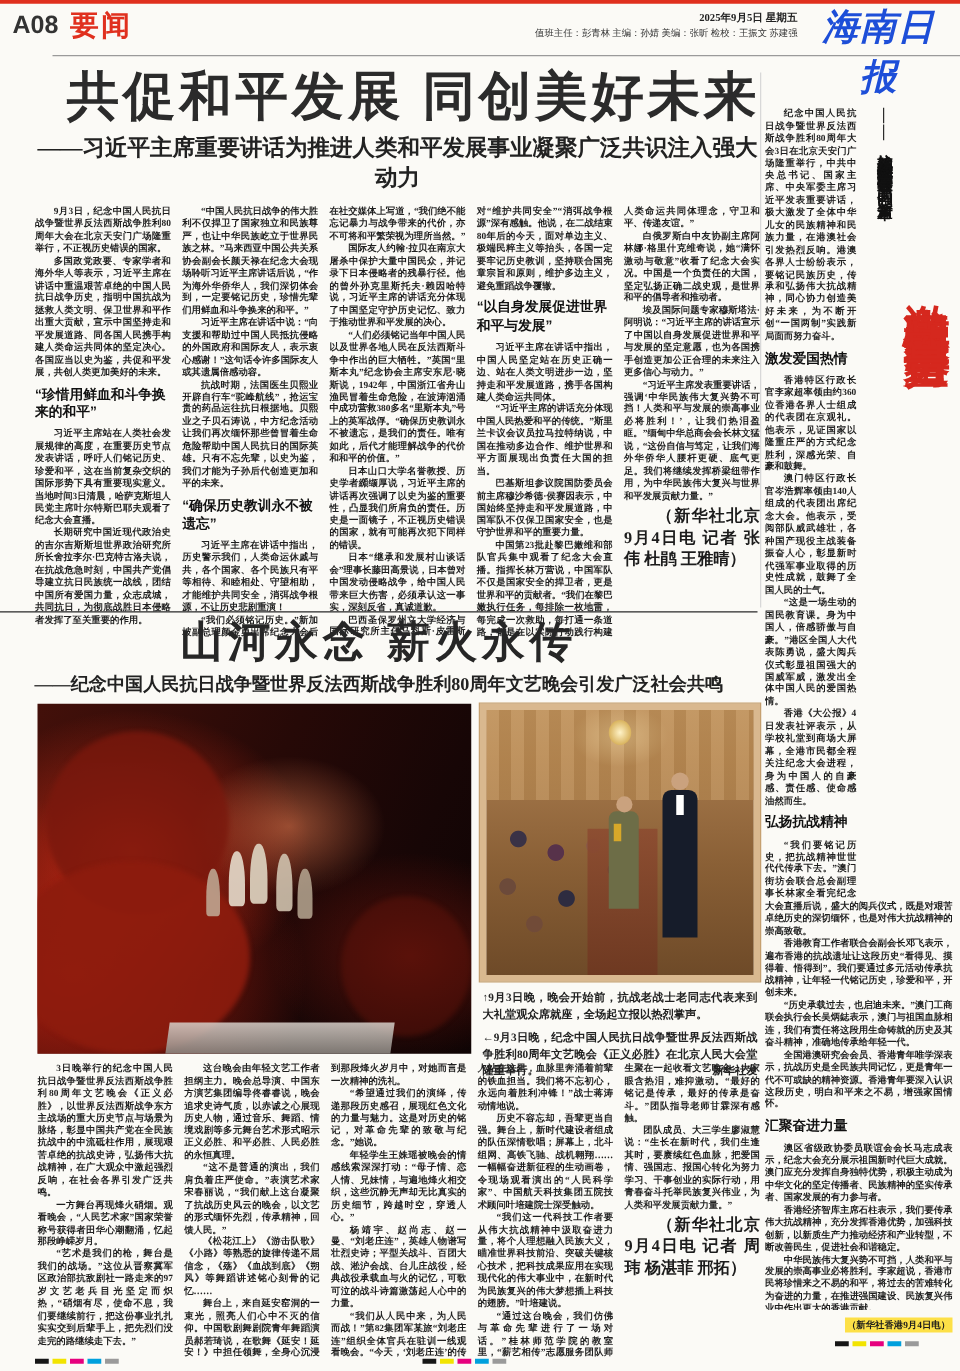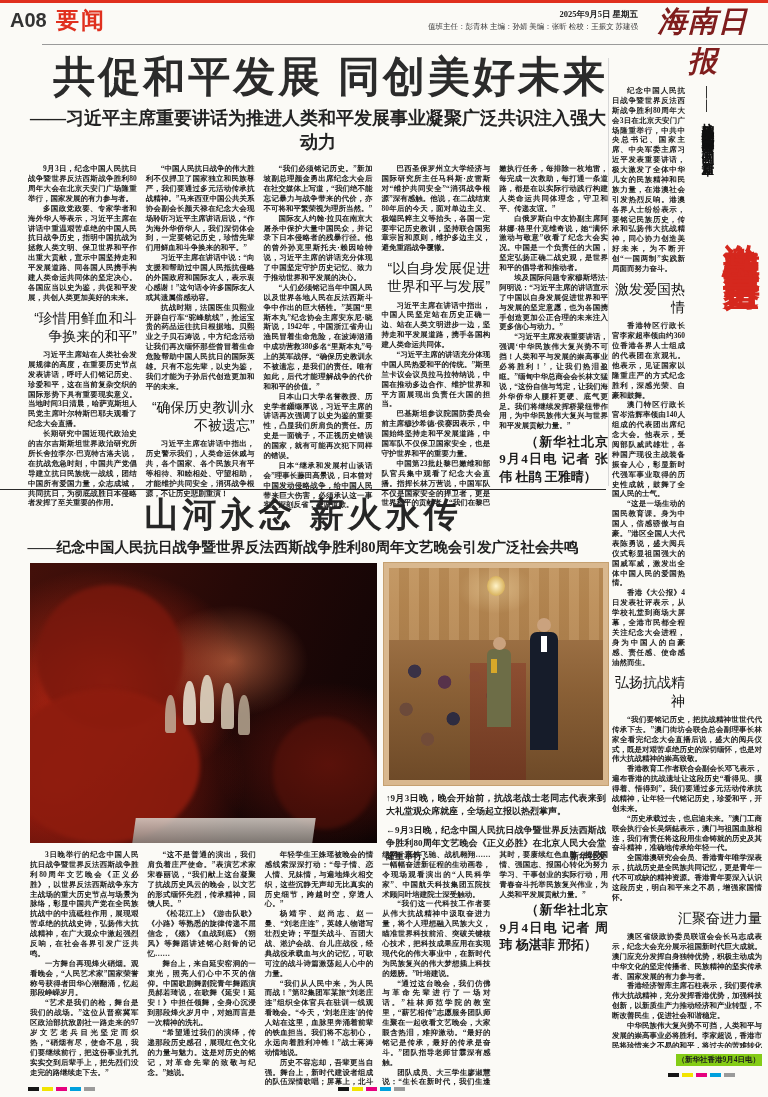--- a/index.html
+++ b/index.html
@@ -9,47 +9,47 @@
   .top-red-rule{position:absolute;left:0;top:0;width:768px;height:3px;background:#e0301e;}
   .page-no{position:absolute;left:10px;top:9px;font-family:"Liberation Sans",sans-serif;
            font-size:20px;font-weight:bold;color:#333;}
   .section-name{position:absolute;left:56px;top:5px;font-family:"Liberation Sans",sans-serif;
            font-size:23px;font-weight:900;color:#e0301e;letter-spacing:2px;}
   .header-meta{position:absolute;right:130px;top:8px;text-align:right;line-height:1.5;}
   .header-meta .date{font-size:8.5px;font-weight:bold;color:#222;}
   .header-meta .staff{font-size:7.5px;color:#333;}
   .masthead{position:absolute;right:6px;top:2px;width:118px;text-align:center;
             font-family:"DejaVu Serif",serif;font-style:italic;font-weight:bold;
-            font-size:29px;color:#7f1d1d;letter-spacing:1px;}
+            font-size:29px;color:#1d4ed8;letter-spacing:1px;}
   .header-rule{position:absolute;left:42px;top:44px;width:726px;height:1px;background:#9a9a9a;}
   
   .lead{position:absolute;left:28px;top:54px;width:580px;}
   .lead-headline{font-family:"Liberation Sans",sans-serif;font-size:42px;font-weight:900;
                  color:#2b2b2b;text-align:right;letter-spacing:3px;line-height:1.1;}
   .lead-subheadline{font-size:18px;font-weight:bold;text-align:center;margin-top:6px;color:#222;}
   .lead-cols{margin-top:10px;height:352px;overflow:hidden;columns:5;column-gap:9px;column-fill:auto;}
   .body-p{margin:0;font-size:7.5px;line-height:1.32;text-align:justify;text-indent:2em;color:#1f1f1f;font-weight:bold;}
   .col-subhead{break-inside:avoid;margin:6px 0 5px;font-family:"Liberation Sans",sans-serif;
-               font-size:14px;font-weight:normal;text-align:right;color:#111;line-height:1.3;}
+               font-size:11px;font-weight:bold;text-align:left;color:#111;line-height:1.3;}
   .sign-off{margin:2px 0 0;font-size:13px;line-height:1.32;text-align:justify;text-indent:2em;font-weight:bold;}
   
   .mid-rule{position:absolute;left:0;top:489px;width:606px;height:1px;background:#2a2a2a;}
   .v-rule{position:absolute;left:608px;top:58px;width:1px;height:428px;background:#d8d8d8;}
   
   .right-article{position:absolute;left:612px;top:86px;width:150px;height:1000px;}
   .right-body{height:962px;overflow:hidden;}
   .vtitle{float:right;width:72px;height:620px;margin:0 0 6px 5px;display:flex;flex-direction:row;}
   .vsub{writing-mode:vertical-rl;font-size:12.5px;font-weight:bold;color:#111;
         letter-spacing:1px;width:24px;line-height:1.1;}
   .vmain{writing-mode:vertical-rl;font-family:"Liberation Sans",sans-serif;font-size:37px;
          font-weight:900;color:#d5281e;letter-spacing:3px;width:46px;line-height:1.05;
          padding-block-start:0;}
   .vmain .seg2{margin-block-start:10px;}
   .vmain-pad{display:inline-block;height:128px;width:1px;}
-  .right-signoff{position:absolute;right:0;bottom:20px;background:#84cc16;padding:1px 2px;
+  .right-signoff{position:absolute;right:0;bottom:20px;background:#fde047;padding:1px 2px;
                  font-size:7.5px;font-weight:bold;}
   .right-bars{position:absolute;right:24px;bottom:8px;}
   
   .feature-head{position:absolute;left:0;top:496px;width:606px;text-align:center;}
   .feature-headline{font-family:"Liberation Sans",sans-serif;font-size:34px;font-weight:900;
                     color:#262626;letter-spacing:4px;line-height:1.1;}
   .feature-subheadline{font-size:14.5px;font-weight:bold;color:#222;margin-top:5px;}
   .photo-stage{position:absolute;left:30px;top:563px;width:347px;height:280px;overflow:hidden;
     background:
       radial-gradient(ellipse 110px 80px at 58% 35%, rgba(255,140,90,.5), transparent 70%),
@@ -123,26 +123,26 @@
     <div class="date">2025年9月5日 星期五</div>
     <div class="staff">值班主任：彭青林 主编：孙婧 美编：张昕 检校：王振文 苏建强</div>
   </div>
   <div class="masthead">海南日报</div>
   <div class="header-rule"></div>
 
   <div class="lead">
     <div class="lead-headline">共促和平发展  同创美好未来</div>
     <div class="lead-subheadline">——习近平主席重要讲话为推进人类和平发展事业凝聚广泛共识注入强大动力</div>
     <div class="lead-cols">
-        <p class="body-p">9月3日，纪念中国人民抗日战争暨世界反法西斯战争胜利80周年大会在北京天安门广场隆重举行，国家发展的有力参与者。</p>
+        <p class="body-p">9月3日，纪念中国人民抗日战争暨世界反法西斯战争胜利80周年大会在北京天安门广场隆重举行，不正视历史错误的国家。</p>
         <p class="body-p">多国政党政要、专家学者和海外华人等表示，习近平主席在讲话中重温艰苦卓绝的中国人民抗日战争历史，指明中国抗战为拯救人类文明、保卫世界和平作出重大贡献，宣示中国坚持走和平发展道路、同各国人民携手构建人类命运共同体的坚定决心。各国应当以史为鉴，共促和平发展，共创人类更加美好的未来。</p>
         <h3 class="col-subhead">“珍惜用鲜血和斗争换来的和平”</h3>
         <p class="body-p">习近平主席站在人类社会发展规律的高度，在重要历史节点发表讲话，呼吁人们铭记历史、珍爱和平，这在当前复杂交织的国际形势下具有重要现实意义。当地时间3日清晨，哈萨克斯坦人民党主席叶尔特斯巴耶夫观看了纪念大会直播。</p>
         <p class="body-p">长期研究中国近现代政治史的吉尔吉斯斯坦世界政治研究所所长舍拉李尔·巴克特古洛夫说，在抗战危急时刻，中国共产党倡导建立抗日民族统一战线，团结中国所有爱国力量，众志成城，共同抗日，为彻底战胜日本侵略者发挥了至关重要的作用。</p>
-        <p class="body-p">“中国人民抗日战争的伟大胜利不仅捍卫了国家独立和民族尊严，我们要通过多元活动传承抗战精神。”马来西亚中国公共关系协会副会长颜天禄在纪念大会现场聆听习近平主席讲话后说，“作为海外华侨华人，我们深切体会到，一定要铭记历史，珍惜先辈们用鲜血和斗争换来的和平。”</p>
+        <p class="body-p">“中国人民抗日战争的伟大胜利不仅捍卫了国家独立和民族尊严，也让中华民族屹立于世界民族之林。”马来西亚中国公共关系协会副会长颜天禄在纪念大会现场聆听习近平主席讲话后说，“作为海外华侨华人，我们深切体会到，一定要铭记历史，珍惜先辈们用鲜血和斗争换来的和平。”</p>
         <p class="body-p">习近平主席在讲话中说：“向支援和帮助过中国人民抵抗侵略的外国政府和国际友人，表示衷心感谢！”这句话令许多国际友人或其遗属倍感动容。</p>
         <p class="body-p">抗战时期，法国医生贝熙业开辟自行车“驼峰航线”，抢运宝贵的药品运往抗日根据地。贝熙业之子贝石涛说，中方纪念活动让我们再次缅怀那些曾冒着生命危险帮助中国人民抗日的国际英雄。只有不忘先辈，以史为鉴，我们才能为子孙后代创造更加和平的未来。</p>
         <h3 class="col-subhead">“确保历史教训永不被遗忘”</h3>
         <p class="body-p">习近平主席在讲话中指出，历史警示我们，人类命运休戚与共，各个国家、各个民族只有平等相待、和睦相处、守望相助，才能维护共同安全，消弭战争根源，不让历史悲剧重演！</p>
         <p class="body-p">“我们必须铭记历史。”新加坡副总理颜金勇出席纪念大会后在社交媒体上写道，“我们绝不能忘记暴力与战争带来的代价，亦不可将和平繁荣视为理所当然。”</p>
         <p class="body-p">国际友人约翰·拉贝在南京大屠杀中保护大量中国民众，并记录下日本侵略者的残暴行径。他的曾外孙克里斯托夫·赖因哈特说，习近平主席的讲话充分体现了中国坚定守护历史记忆、致力于推动世界和平发展的决心。</p>
         <p class="body-p">“人们必须铭记当年中国人民以及世界各地人民在反法西斯斗争中作出的巨大牺牲。”英国“里斯本丸”纪念协会主席安东尼·晓斯说，1942年，中国浙江省舟山渔民冒着生命危险，在波涛汹涌中成功营救380多名“里斯本丸”号上的英军战俘。“确保历史教训永不被遗忘，是我们的责任。唯有如此，后代才能理解战争的代价和和平的价值。”</p>
         <p class="body-p">日本山口大学名誉教授、历史学者纐缬厚说，习近平主席的讲话再次强调了以史为鉴的重要性，凸显我们所肩负的责任。历史是一面镜子，不正视历史错误的国家，就有可能再次犯下同样的错误。</p>
         <p class="body-p">日本“继承和发展村山谈话会”理事长藤田高景说，日本曾对中国发动侵略战争，给中国人民带来巨大伤害，必须承认这一事实，深刻反省，真诚道歉。</p>
         <p class="body-p">巴西圣保罗州立大学经济与国际研究所主任马科斯·皮雷斯对“维护共同安全”“消弭战争根源”深有感触。他说，在二战结束80年后的今天，面对单边主义、极端民粹主义等抬头，各国一定要牢记历史教训，坚持联合国宪章宗旨和原则，维护多边主义，避免重蹈战争覆辙。</p>
@@ -217,20 +217,21 @@
 
   <div class="captions">
     <p class="caption">↑9月3日晚，晚会开始前，抗战老战士老同志代表来到大礼堂观众席就座，全场起立报以热烈掌声。</p>
     <p class="caption"><span>←9月3日晚，纪念中国人民抗日战争暨世界反法西斯战争胜利80周年文艺晚会《正义必胜》在北京人民大会堂隆重举行。</span><span class="credit">新华社发</span></p>
   </div>
 
   <div class="feature-cols">
       <p class="body-p">3日晚举行的纪念中国人民抗日战争暨世界反法西斯战争胜利80周年文艺晚会《正义必胜》，以世界反法西斯战争东方主战场的重大历史节点与场景为脉络，彰显中国共产党在全民族抗战中的中流砥柱作用，展现艰苦卓绝的抗战史诗，弘扬伟大抗战精神，在广大观众中激起强烈反响，在社会各界引发广泛共鸣。</p>
       <p class="body-p">一方舞台再现烽火硝烟。观看晚会，“人民艺术家”国家荣誉称号获得者田华心潮翻涌，忆起那段峥嵘岁月。</p>
       <p class="body-p">“艺术是我们的枪，舞台是我们的战场。”这位从晋察冀军区政治部抗敌剧社一路走来的97岁文艺老兵目光坚定而炽热，“硝烟有尽，使命不息，我们要继续前行，把这份事业扎扎实实交到后辈手上，把先烈们没走完的路继续走下去。”</p>
+      <p class="body-p">这台晚会由年轻文艺工作者担纲主力。晚会总导演、中国东方演艺集团编导佟睿睿说，晚会追求史诗气质，以赤诚之心展现历史人物，通过音乐、舞蹈、情境戏剧等多元舞台艺术形式昭示正义必胜、和平必胜、人民必胜的永恒真理。</p>
       <p class="body-p">“这不是普通的演出，我们肩负着庄严使命。”表演艺术家宋春丽说，“我们献上这台凝聚了抗战历史风云的晚会，以文艺的形式缅怀先烈，传承精神，回馈人民。”</p>
       <p class="body-p">《松花江上》《游击队歌》《小路》等熟悉的旋律传递不屈信念，《殇》《血战到底》《朔风》等舞蹈讲述铭心刻骨的记忆……</p>
       <p class="body-p">舞台上，来自延安窑洞的一束光，照亮人们心中不灭的信仰。中国歌剧舞剧院青年舞蹈演员郝若琦说，在歌舞《延安！延安！》中担任领舞，全身心沉浸到那段烽火岁月中，对她而言是一次精神的洗礼。</p>
       <p class="body-p">“希望通过我们的演绎，传递那段历史感召，展现红色文化的力量与魅力。这是对历史的铭记，对革命先辈的致敬与纪念。”她说。</p>
       <p class="body-p">年轻学生王姝瑶被晚会的情感线索深深打动：“母子情、恋人情、兄妹情，与遍地烽火相交织，这些沉静无声却无比真实的历史细节，跨越时空，穿透人心。”</p>
       <p class="body-p">杨靖宇、赵尚志、赵一曼、“刘老庄连”，英雄人物谱写壮烈史诗；平型关战斗、百团大战、淞沪会战、台儿庄战役，经典战役承载血与火的记忆，可歌可泣的战斗诗篇激荡起人心中的力量。</p>
       <p class="body-p">“我们从人民中来，为人民而战！”第82集团军某旅“刘老庄连”组织全体官兵在驻训一线观看晚会。“今天，‘刘老庄连’的传人站在这里，血脉里奔涌着前辈的铁血担当。我们将不忘初心，永远向着胜利冲锋！”战士蒋涛动情地说。</p>
       <p class="body-p">历史不容忘却，吾辈更当自强。舞台上，新时代建设者组成的队伍深情歌唱；屏幕上，北斗组网、高铁飞驰、战机翱翔……一幅幅奋进新征程的生动画卷，令现场观看演出的“人民科学家”、中国航天科技集团五院技术顾问叶培建院士深受触动。</p>
       <p class="body-p">“我们这一代科技工作者要从伟大抗战精神中汲取奋进力量，将个人理想融入民族大义，瞄准世界科技前沿、突破关键核心技术，把科技成果应用在实现现代化的伟大事业中，在新时代为民族复兴的伟大梦想插上科技的翅膀。”叶培建说。</p>
       <p class="body-p">“通过这台晚会，我们仿佛与革命先辈进行了一场对话。”桂林师范学院的教室里，“薪艺相传”志愿服务团队师生聚在一起收看文艺晚会，大家眼含热泪，难抑激动。“最好的铭记是传承，最好的传承是奋斗。”团队指导老师甘霖深有感触。</p>

